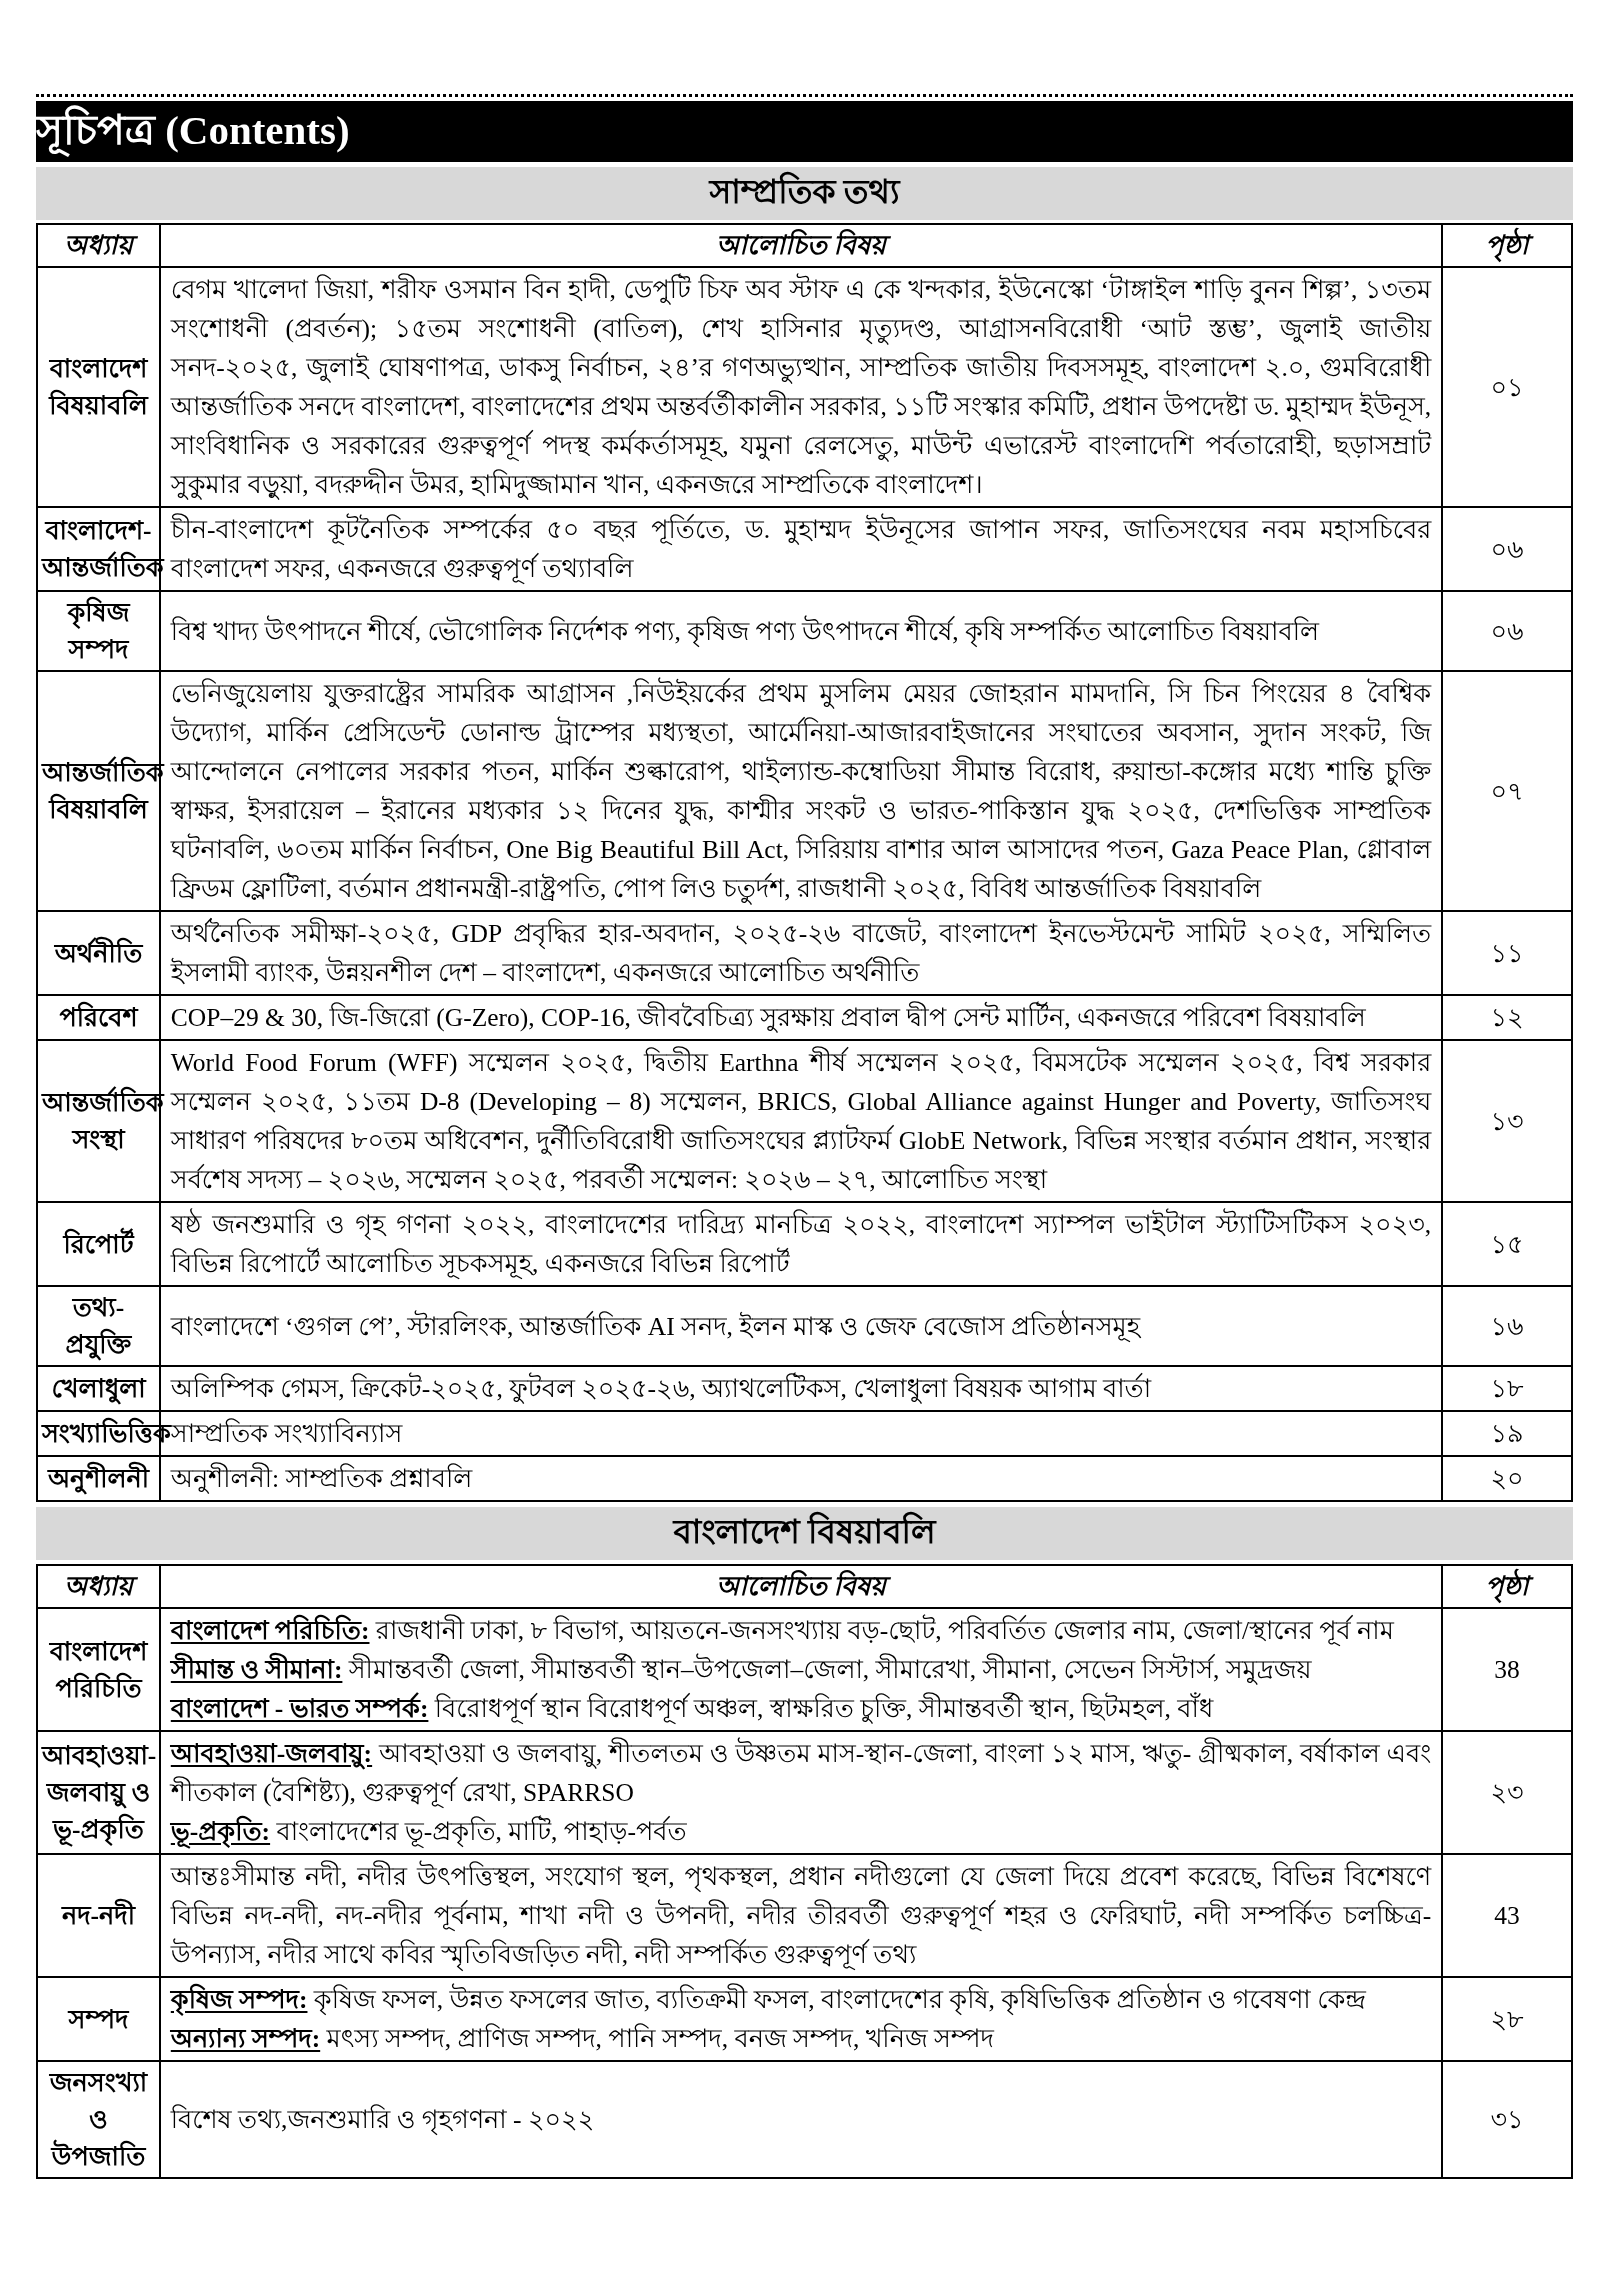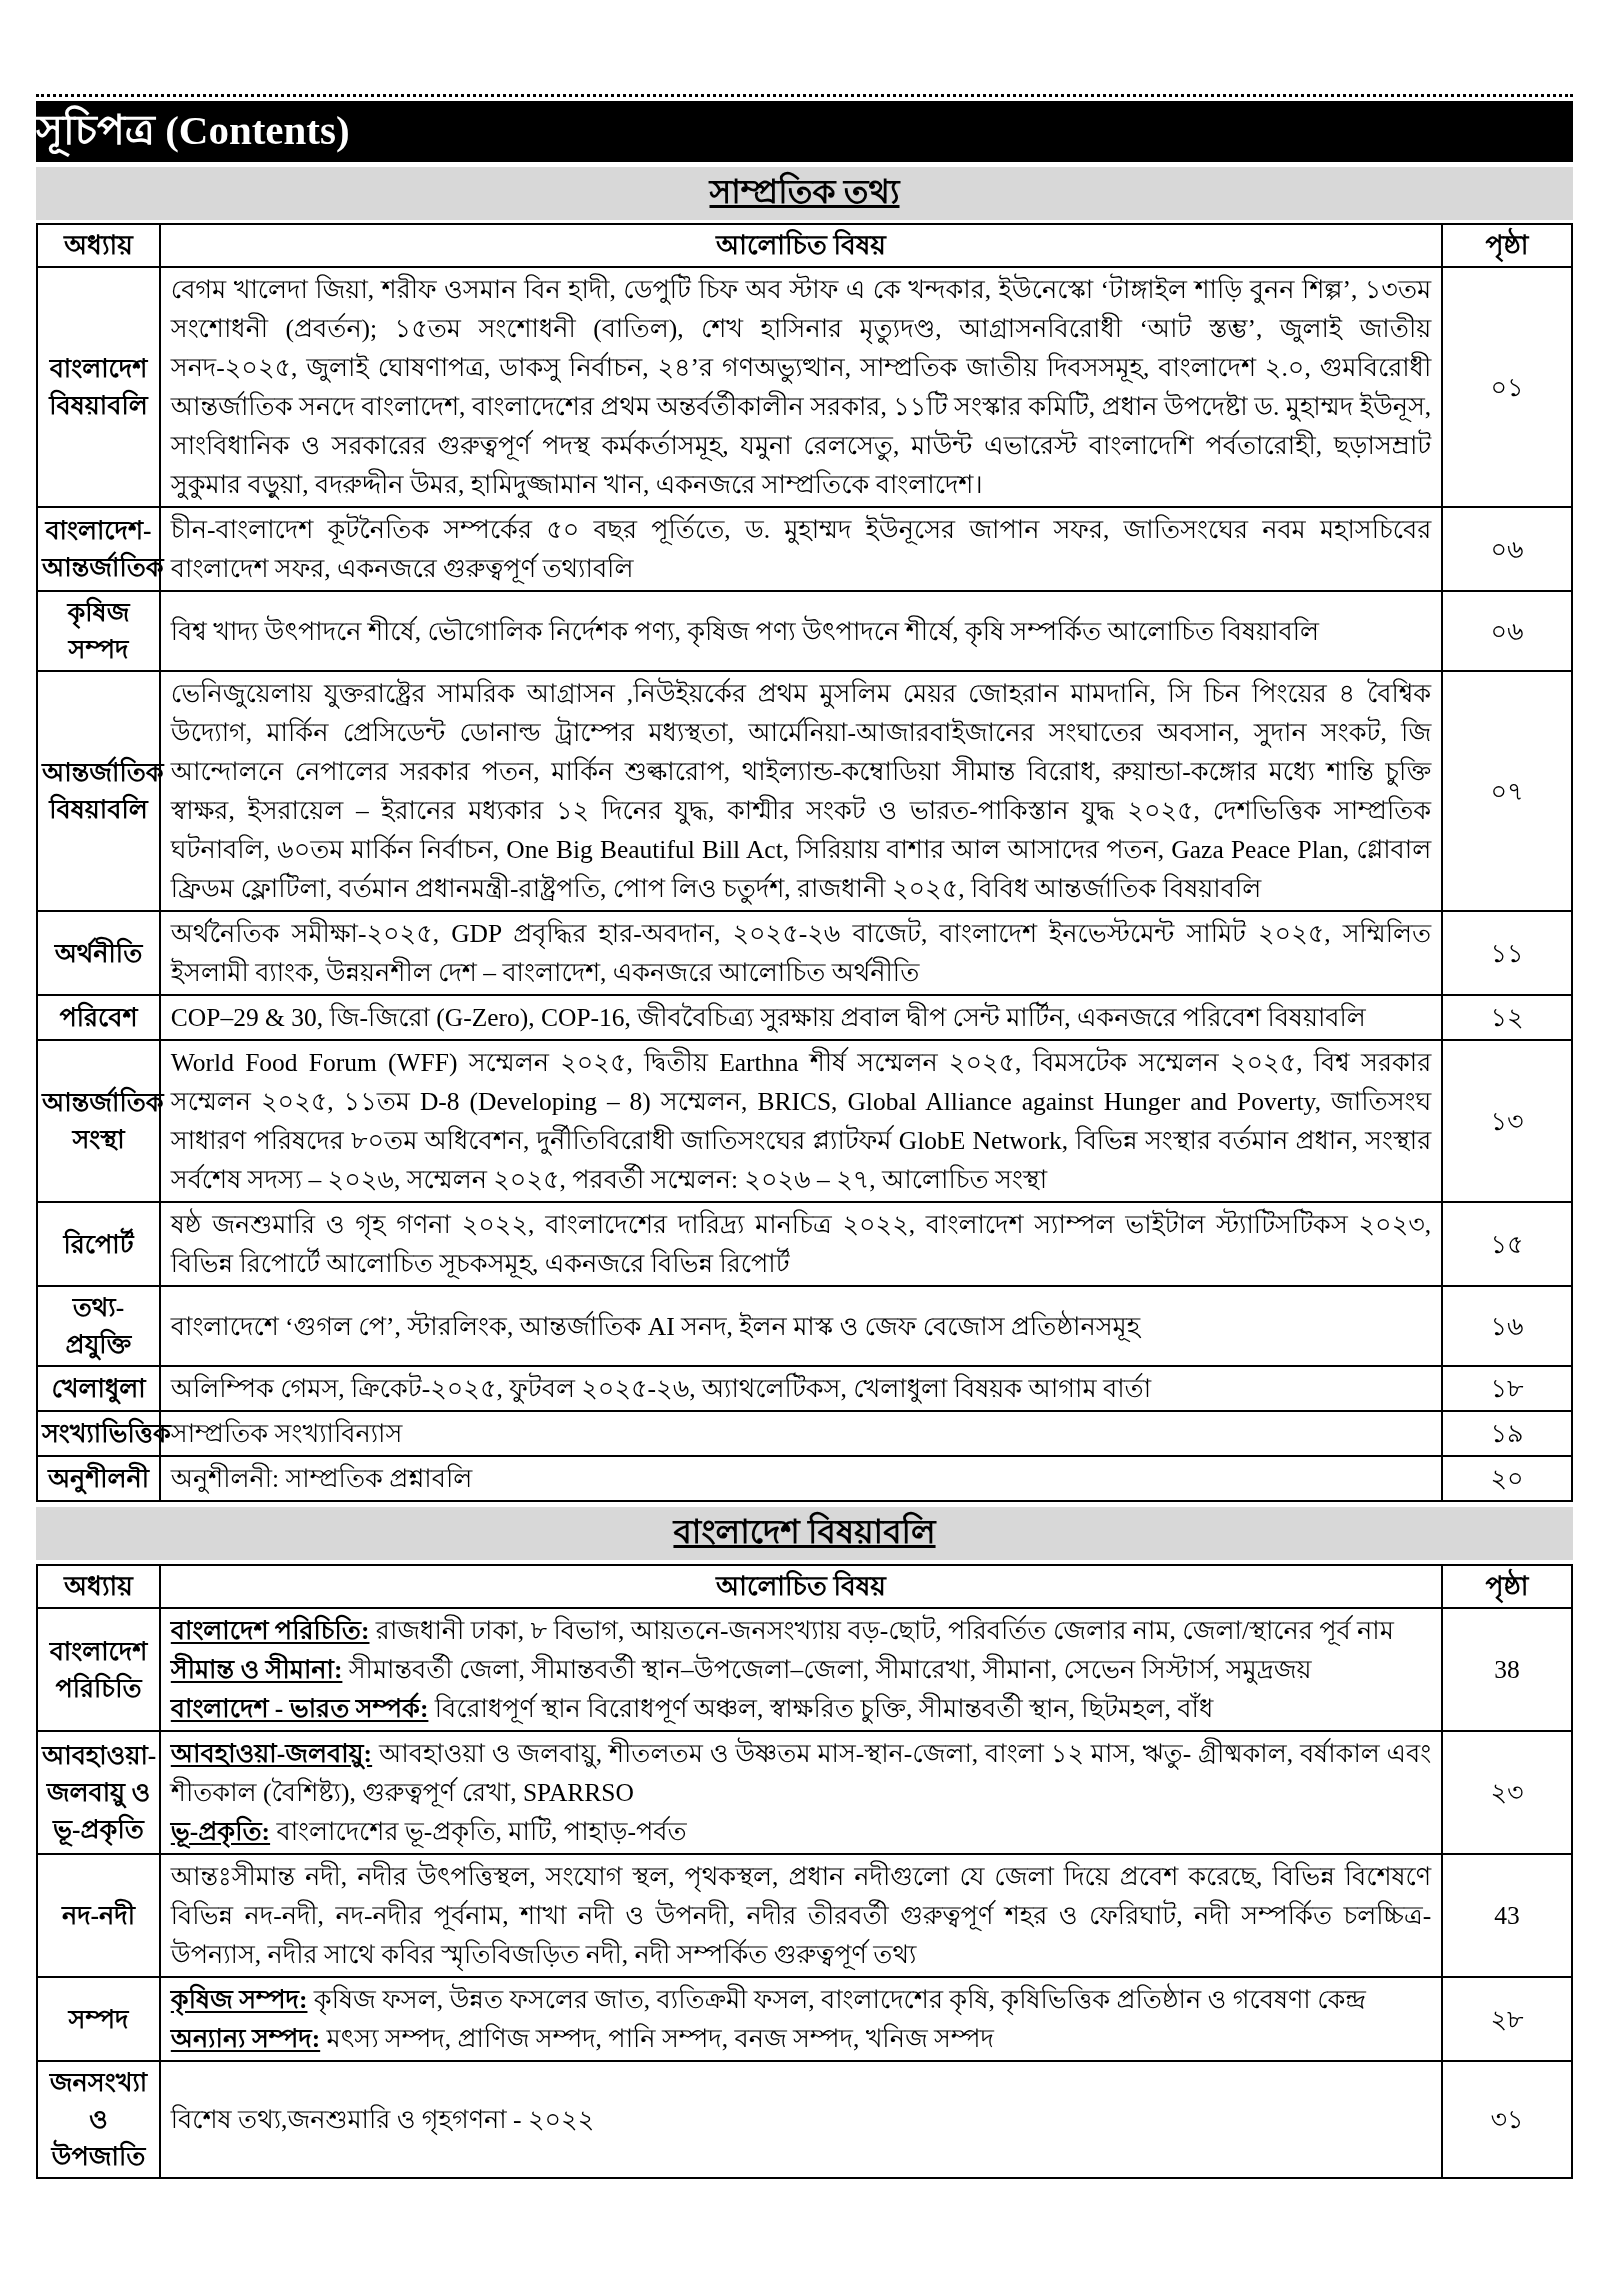--- a/index.html
+++ b/index.html
@@ -34,39 +34,39 @@
   }
   .section-banner {
     background: #d8d8d8;
     color: #000;
     text-align: center;
     font-weight: bold;
     font-size: 33px;
     line-height: 51px;
     height: 53px;
     margin: 4.9px 0 3.9px 0;
-    text-decoration: underline;
   }
   table.toc-table {
     border-collapse: collapse;
     width: 100%;
     border: 2.9px solid #000;
     table-layout: fixed;
   }
   table.toc-table th, table.toc-table td {
     border: 2px solid #000;
     vertical-align: middle;
   }
   th.col-chapter, th.col-topics, th.col-page {
     font-weight: bold;
     font-size: 26.5px;
     line-height: 41px;
     height: 43px;
     text-align: center;
     padding: 0 3.9px;
+    font-style: italic;
   }
   td.chapter-cell {
     text-align: center;
     font-weight: bold;
     font-size: 25.5px;
     line-height: 37px;
     padding: 2px 3.9px;
   }
   td.topics-cell {
     font-size: 25.5px;

